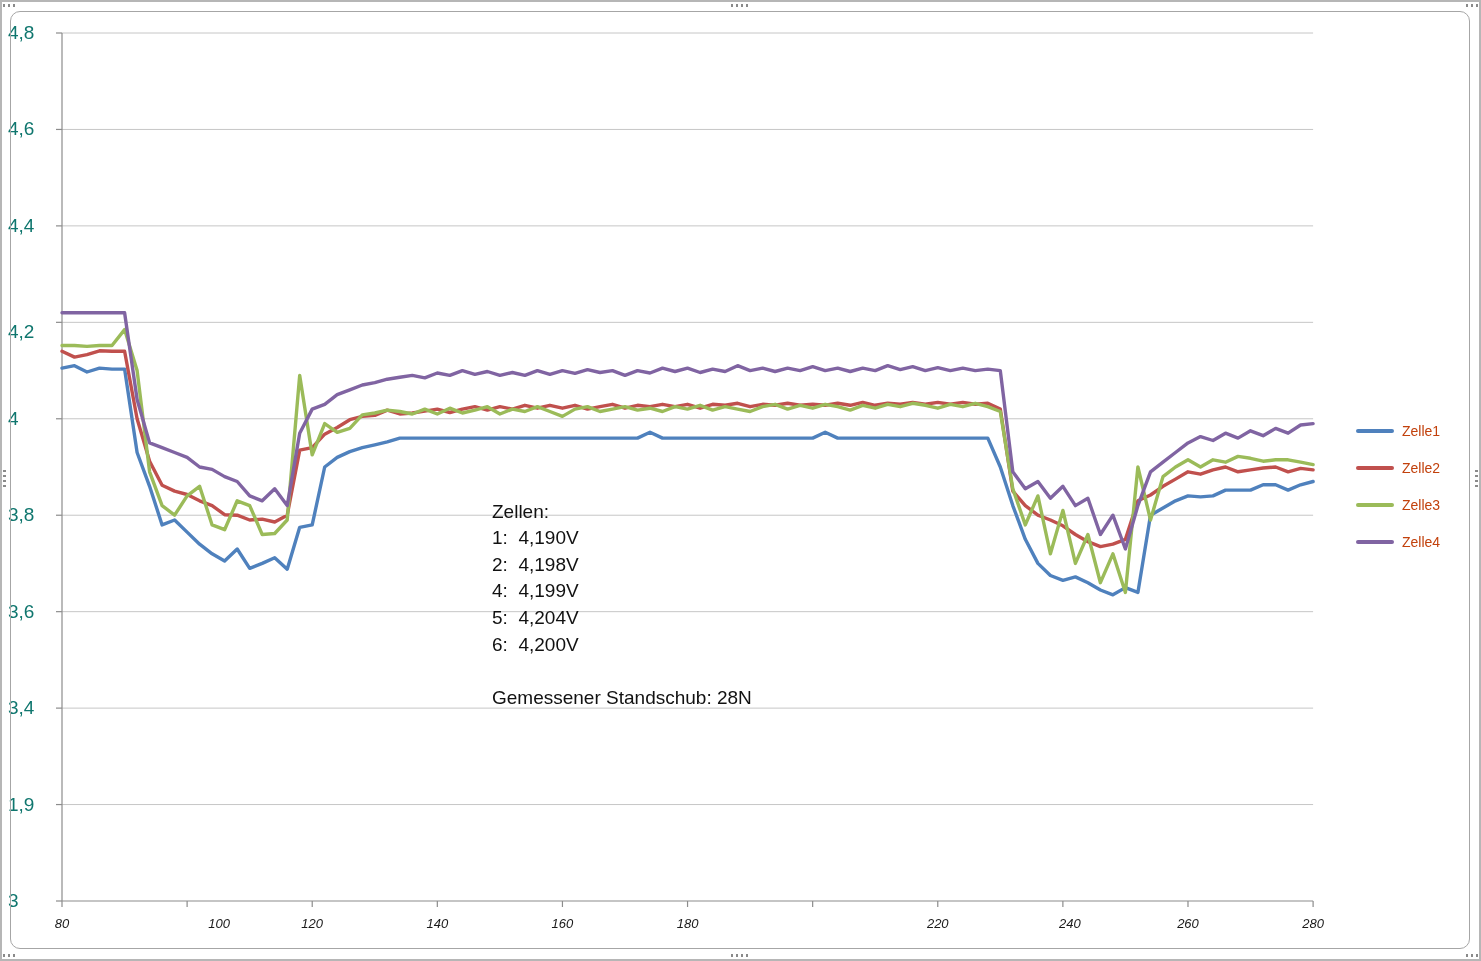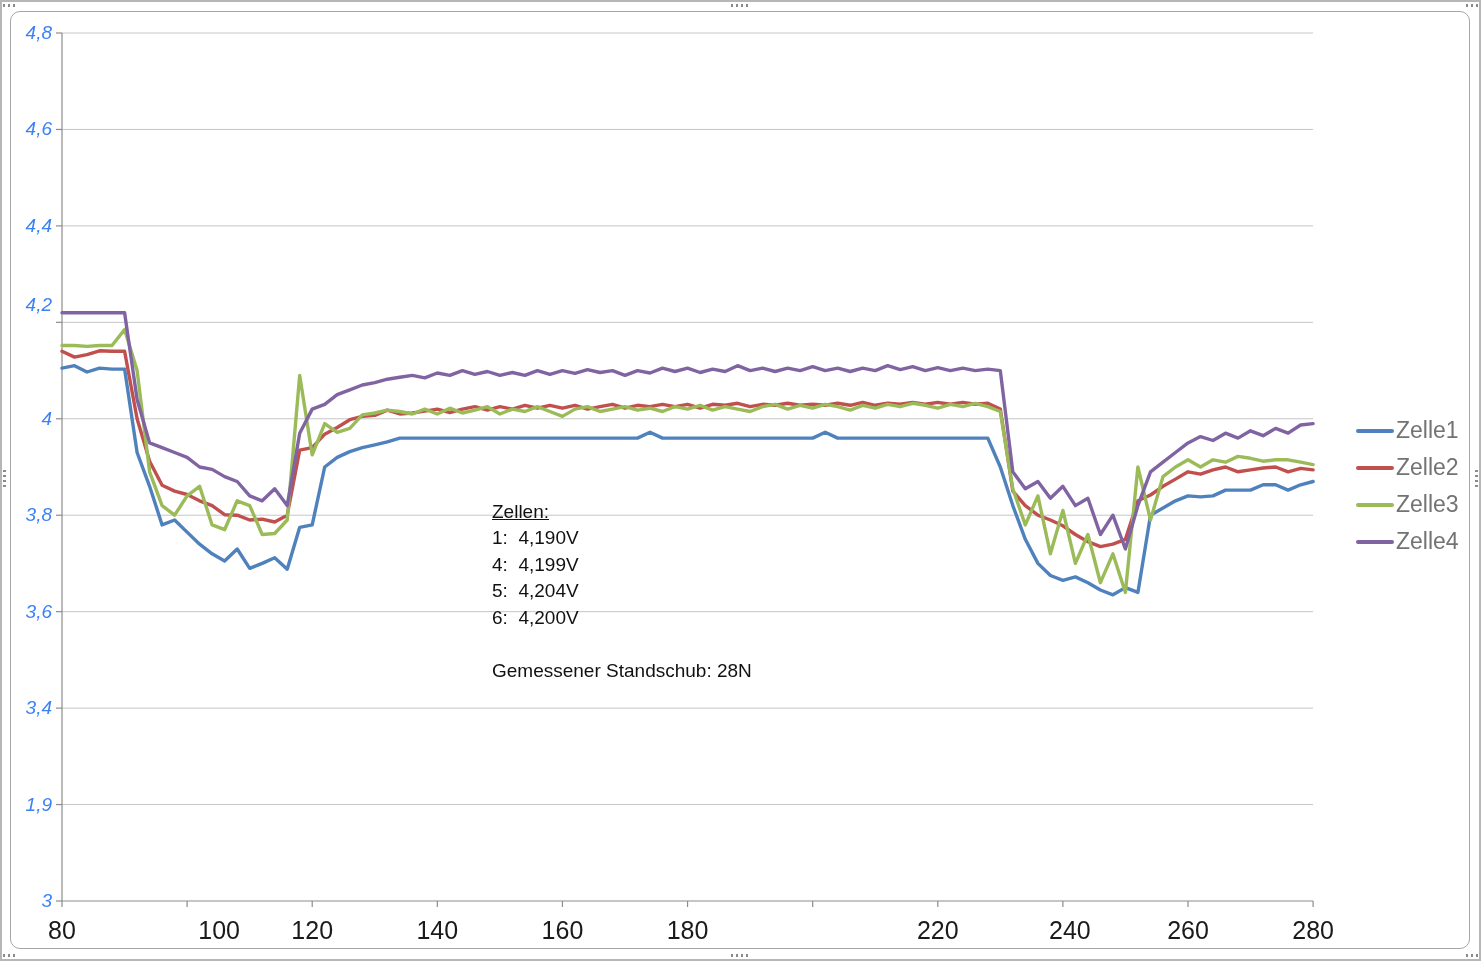--- a/index.html
+++ b/index.html
@@ -8,33 +8,33 @@
   #outer-edge{position:absolute;inset:0;border:2px solid #b6b6b6;pointer-events:none;}
   #chart-border{position:absolute;left:10px;top:11px;right:11px;bottom:12px;
                 border:1px solid #a6a6a6;border-radius:10px;}
   
   .handle{position:absolute;}
   .dots-h{width:20px;height:3px;
     background:repeating-linear-gradient(90deg,#8a8a8a 0 2px,transparent 2px 5px);}
   .dots-v{width:3px;height:20px;
     background:repeating-linear-gradient(180deg,#8a8a8a 0 2px,transparent 2px 5px);}
   svg{position:absolute;left:0;top:0;}
-  .ylab{position:absolute;width:44px;text-align:right;font-size:19px;color:#3b82f6;
-        transform:translateY(-50%);font-style:italic;}
-  .xlab{position:absolute;text-align:left;font-size:25px;color:#1a1a1a;
-        transform:translateX(-50%);white-space:nowrap;}
+  .ylab{position:absolute;width:44px;font-size:19px;color:#0f766e;
+        transform:translateY(-50%);}
+  .xlab{position:absolute;text-align:left;font-size:13px;color:#1a1a1a;
+        transform:translateX(-50%);white-space:nowrap;font-style:italic;}
   #chart-title{position:absolute;left:520px;top:28px;width:440px;text-align:center;
         font-size:28px;font-weight:bold;color:#111;}
   #legend{position:absolute;left:1356px;top:412px;display:flex;flex-direction:column;}
   .legend-item{display:flex;align-items:center;height:37px;cursor:default;}
   .legend-swatch{width:38px;height:4px;border-radius:2px;flex:0 0 38px;}
-  .legend-label{font-size:23px;color:#737373;margin-left:2px;white-space:nowrap;}
+  .legend-label{font-size:14px;color:#c2410c;margin-left:8px;white-space:nowrap;}
   #annotation{position:absolute;left:492px;top:472px;font-size:19px;color:#111;
         line-height:26.6px;white-space:pre;}
-  .ann-underline{text-decoration:underline;}
+  .ann-underline{}
 </style>
 </head>
 <body>
 
 <div id="stage">
 
   <svg id="plot-svg" width="1481" height="961" viewBox="0 0 1481 961">
       <line x1="62" y1="33" x2="1313.1" y2="33" stroke="#c6c6c6" stroke-width="1"></line>
       <line x1="62" y1="129.44444444444457" x2="1313.1" y2="129.44444444444457" stroke="#c6c6c6" stroke-width="1"></line>
       <line x1="62" y1="225.8888888888887" x2="1313.1" y2="225.8888888888887" stroke="#c6c6c6" stroke-width="1"></line>
@@ -71,21 +71,21 @@
       <polyline points="62.0,351.3 74.5,357.1 87.0,354.6 99.5,350.8 112.0,351.3 124.6,351.3 137.1,418.8 149.6,461.2 162.1,485.3 174.6,491.1 187.1,494.5 199.6,500.8 212.1,505.6 224.6,514.7 237.2,515.2 249.7,520.0 262.2,519.1 274.7,522.0 287.2,515.2 299.7,450.1 312.2,447.7 324.7,434.2 337.2,427.5 349.8,419.7 362.3,416.4 374.8,415.4 387.3,410.1 399.8,414.0 412.3,413.0 424.8,411.1 437.3,409.1 449.8,412.5 462.4,409.1 474.9,406.7 487.4,410.1 499.9,406.7 512.4,409.1 524.9,405.3 537.4,408.2 549.9,405.3 562.4,408.2 575.0,405.3 587.5,409.1 600.0,406.7 612.5,404.3 625.0,408.2 637.5,405.3 650.0,406.7 662.5,404.3 675.0,406.7 687.5,404.3 700.1,408.2 712.6,404.3 725.1,405.3 737.6,403.3 750.1,406.7 762.6,404.3 775.1,405.3 787.6,403.3 800.1,405.3 812.7,404.3 825.2,405.3 837.7,403.3 850.2,405.3 862.7,402.4 875.2,405.3 887.7,403.3 900.2,404.3 912.7,402.4 925.3,404.3 937.8,402.4 950.3,404.3 962.8,402.4 975.3,404.3 987.8,403.3 1000.3,409.1 1012.8,491.1 1025.3,505.6 1037.9,515.2 1050.4,520.0 1062.9,525.8 1075.4,534.5 1087.9,541.7 1100.4,546.6 1112.9,544.2 1125.4,539.3 1137.9,500.8 1150.5,495.0 1163.0,486.3 1175.5,479.1 1188.0,471.8 1200.5,474.2 1213.0,469.9 1225.5,467.0 1238.0,471.8 1250.5,469.9 1263.1,468.0 1275.6,467.0 1288.1,471.8 1300.6,468.4 1313.1,469.9" fill="none" stroke="#C0504D" stroke-width="3.4" stroke-linejoin="round" stroke-linecap="round"></polyline>
       <polyline points="62.0,345.5 74.5,345.5 87.0,346.4 99.5,345.5 112.0,345.5 124.6,329.6 137.1,370.6 149.6,471.8 162.1,505.6 174.6,515.2 187.1,495.9 199.6,486.3 212.1,524.9 224.6,529.7 237.2,500.8 249.7,505.6 262.2,534.5 274.7,533.5 287.2,520.0 299.7,375.4 312.2,454.9 324.7,423.6 337.2,432.3 349.8,428.4 362.3,414.9 374.8,413.0 387.3,410.1 399.8,411.5 412.3,414.0 424.8,409.1 437.3,414.0 449.8,408.2 462.4,413.0 474.9,410.1 487.4,406.7 499.9,414.0 512.4,409.1 524.9,411.5 537.4,406.7 549.9,411.5 562.4,416.4 575.0,409.1 587.5,406.7 600.0,411.5 612.5,409.1 625.0,406.7 637.5,410.1 650.0,408.2 662.5,411.5 675.0,406.7 687.5,409.1 700.1,405.3 712.6,410.1 725.1,406.7 737.6,409.1 750.1,411.5 762.6,406.7 775.1,404.3 787.6,409.1 800.1,405.3 812.7,408.2 825.2,404.3 837.7,406.7 850.2,410.1 862.7,405.3 875.2,408.2 887.7,404.3 900.2,406.7 912.7,403.3 925.3,405.3 937.8,408.2 950.3,404.3 962.8,406.7 975.3,403.3 987.8,406.7 1000.3,411.5 1012.8,488.7 1025.3,524.9 1037.9,495.9 1050.4,553.8 1062.9,510.4 1075.4,563.4 1087.9,534.5 1100.4,582.7 1112.9,553.8 1125.4,592.4 1137.9,467.0 1150.5,520.0 1163.0,476.6 1175.5,467.0 1188.0,459.8 1200.5,467.0 1213.0,459.8 1225.5,462.2 1238.0,456.4 1250.5,458.3 1263.1,461.2 1275.6,459.8 1288.1,459.8 1300.6,462.2 1313.1,464.6" fill="none" stroke="#9BBB59" stroke-width="3.4" stroke-linejoin="round" stroke-linecap="round"></polyline>
       <polyline points="62.0,312.7 74.5,312.7 87.0,312.7 99.5,312.7 112.0,312.7 124.6,312.7 137.1,399.5 149.6,442.9 162.1,447.7 174.6,452.5 187.1,457.4 199.6,467.0 212.1,469.4 224.6,476.6 237.2,481.5 249.7,495.9 262.2,500.8 274.7,488.7 287.2,505.6 299.7,433.2 312.2,409.1 324.7,404.3 337.2,394.7 349.8,389.8 362.3,385.0 374.8,382.6 387.3,379.2 399.8,377.3 412.3,375.4 424.8,377.8 437.3,373.0 449.8,375.4 462.4,370.6 474.9,374.4 487.4,371.5 499.9,375.4 512.4,372.5 524.9,375.4 537.4,370.6 549.9,374.4 562.4,370.6 575.0,373.4 587.5,369.6 600.0,372.5 612.5,370.6 625.0,375.4 637.5,370.6 650.0,373.0 662.5,368.1 675.0,371.5 687.5,368.1 700.1,372.5 712.6,369.1 725.1,371.5 737.6,365.7 750.1,370.6 762.6,368.1 775.1,371.5 787.6,368.1 800.1,370.6 812.7,366.7 825.2,370.6 837.7,368.1 850.2,371.5 862.7,368.1 875.2,370.6 887.7,365.7 900.2,369.6 912.7,366.7 925.3,370.6 937.8,367.7 950.3,370.6 962.8,368.1 975.3,370.6 987.8,369.1 1000.3,370.6 1012.8,471.8 1025.3,488.7 1037.9,481.5 1050.4,498.3 1062.9,486.3 1075.4,505.6 1087.9,498.3 1100.4,534.5 1112.9,515.2 1125.4,549.0 1137.9,505.6 1150.5,471.8 1163.0,462.2 1175.5,452.5 1188.0,442.9 1200.5,436.6 1213.0,440.5 1225.5,433.2 1238.0,438.1 1250.5,430.8 1263.1,435.7 1275.6,428.4 1288.1,433.2 1300.6,425.0 1313.1,423.6" fill="none" stroke="#8064A2" stroke-width="3.4" stroke-linejoin="round" stroke-linecap="round"></polyline>
     </svg>
 
 
   <div id="ylabels">
       <div class="ylab" style="left: 8px; top: 33px;">4,8</div>
       <div class="ylab" style="left: 8px; top: 129.444px;">4,6</div>
       <div class="ylab" style="left: 8px; top: 225.889px;">4,4</div>
-      <div class="ylab" style="left: 8px; top: 305px;">4,2</div>
+      <div class="ylab" style="left: 8px; top: 332px;">4,2</div>
       <div class="ylab" style="left: 8px; top: 418.778px;">4</div>
       <div class="ylab" style="left: 8px; top: 515.222px;">3,8</div>
       <div class="ylab" style="left: 8px; top: 611.667px;">3,6</div>
       <div class="ylab" style="left: 8px; top: 708.111px;">3,4</div>
       <div class="ylab" style="left: 8px; top: 804.556px;">1,9</div>
       <div class="ylab" style="left: 8px; top: 901px;">3</div>
     </div>
   <div id="xlabels">
       <div class="xlab" style="left: 62px; top: 916px;">80</div>
       <div class="xlab" style="left: 187.11px; top: 916px; margin-left: 32px;">100</div>
@@ -112,21 +112,21 @@
       <div class="legend-item">
         <div class="legend-swatch" style="background: rgb(155, 187, 89);"></div>
         <div class="legend-label">Zelle3</div>
       </div>
       <div class="legend-item">
         <div class="legend-swatch" style="background: rgb(128, 100, 162);"></div>
         <div class="legend-label">Zelle4</div>
       </div>
     </div>
 
-  <div id="annotation"><div>&nbsp;</div><div class="ann-underline">Zellen:</div><div>1:  4,190V</div><div>4:  4,199V</div><div>5:  4,204V</div><div>6:  4,200V</div><div>&nbsp;</div><div>Gemessener Standschub: 28N</div></div>
+  <div id="annotation"><div>&nbsp;</div><div class="ann-underline">Zellen:</div><div>1:  4,190V</div><div>2:  4,198V</div><div>4:  4,199V</div><div>5:  4,204V</div><div>6:  4,200V</div><div>&nbsp;</div><div>Gemessener Standschub: 28N</div></div>
 
   <div id="outer-edge"></div>
   <div id="chart-border"></div>
 
   <div class="handle dots-h" style="left:731px;top:4px;"></div>
   <div class="handle dots-h" style="left:731px;top:954px;"></div>
   <div class="handle dots-v" style="left:3px;top:470px;"></div>
   <div class="handle dots-v" style="left:1475px;top:470px;"></div>
   <div class="handle dots-h" style="left:3px;top:4px;width:12px;"></div>
   <div class="handle dots-h" style="left:1466px;top:4px;width:12px;"></div>

